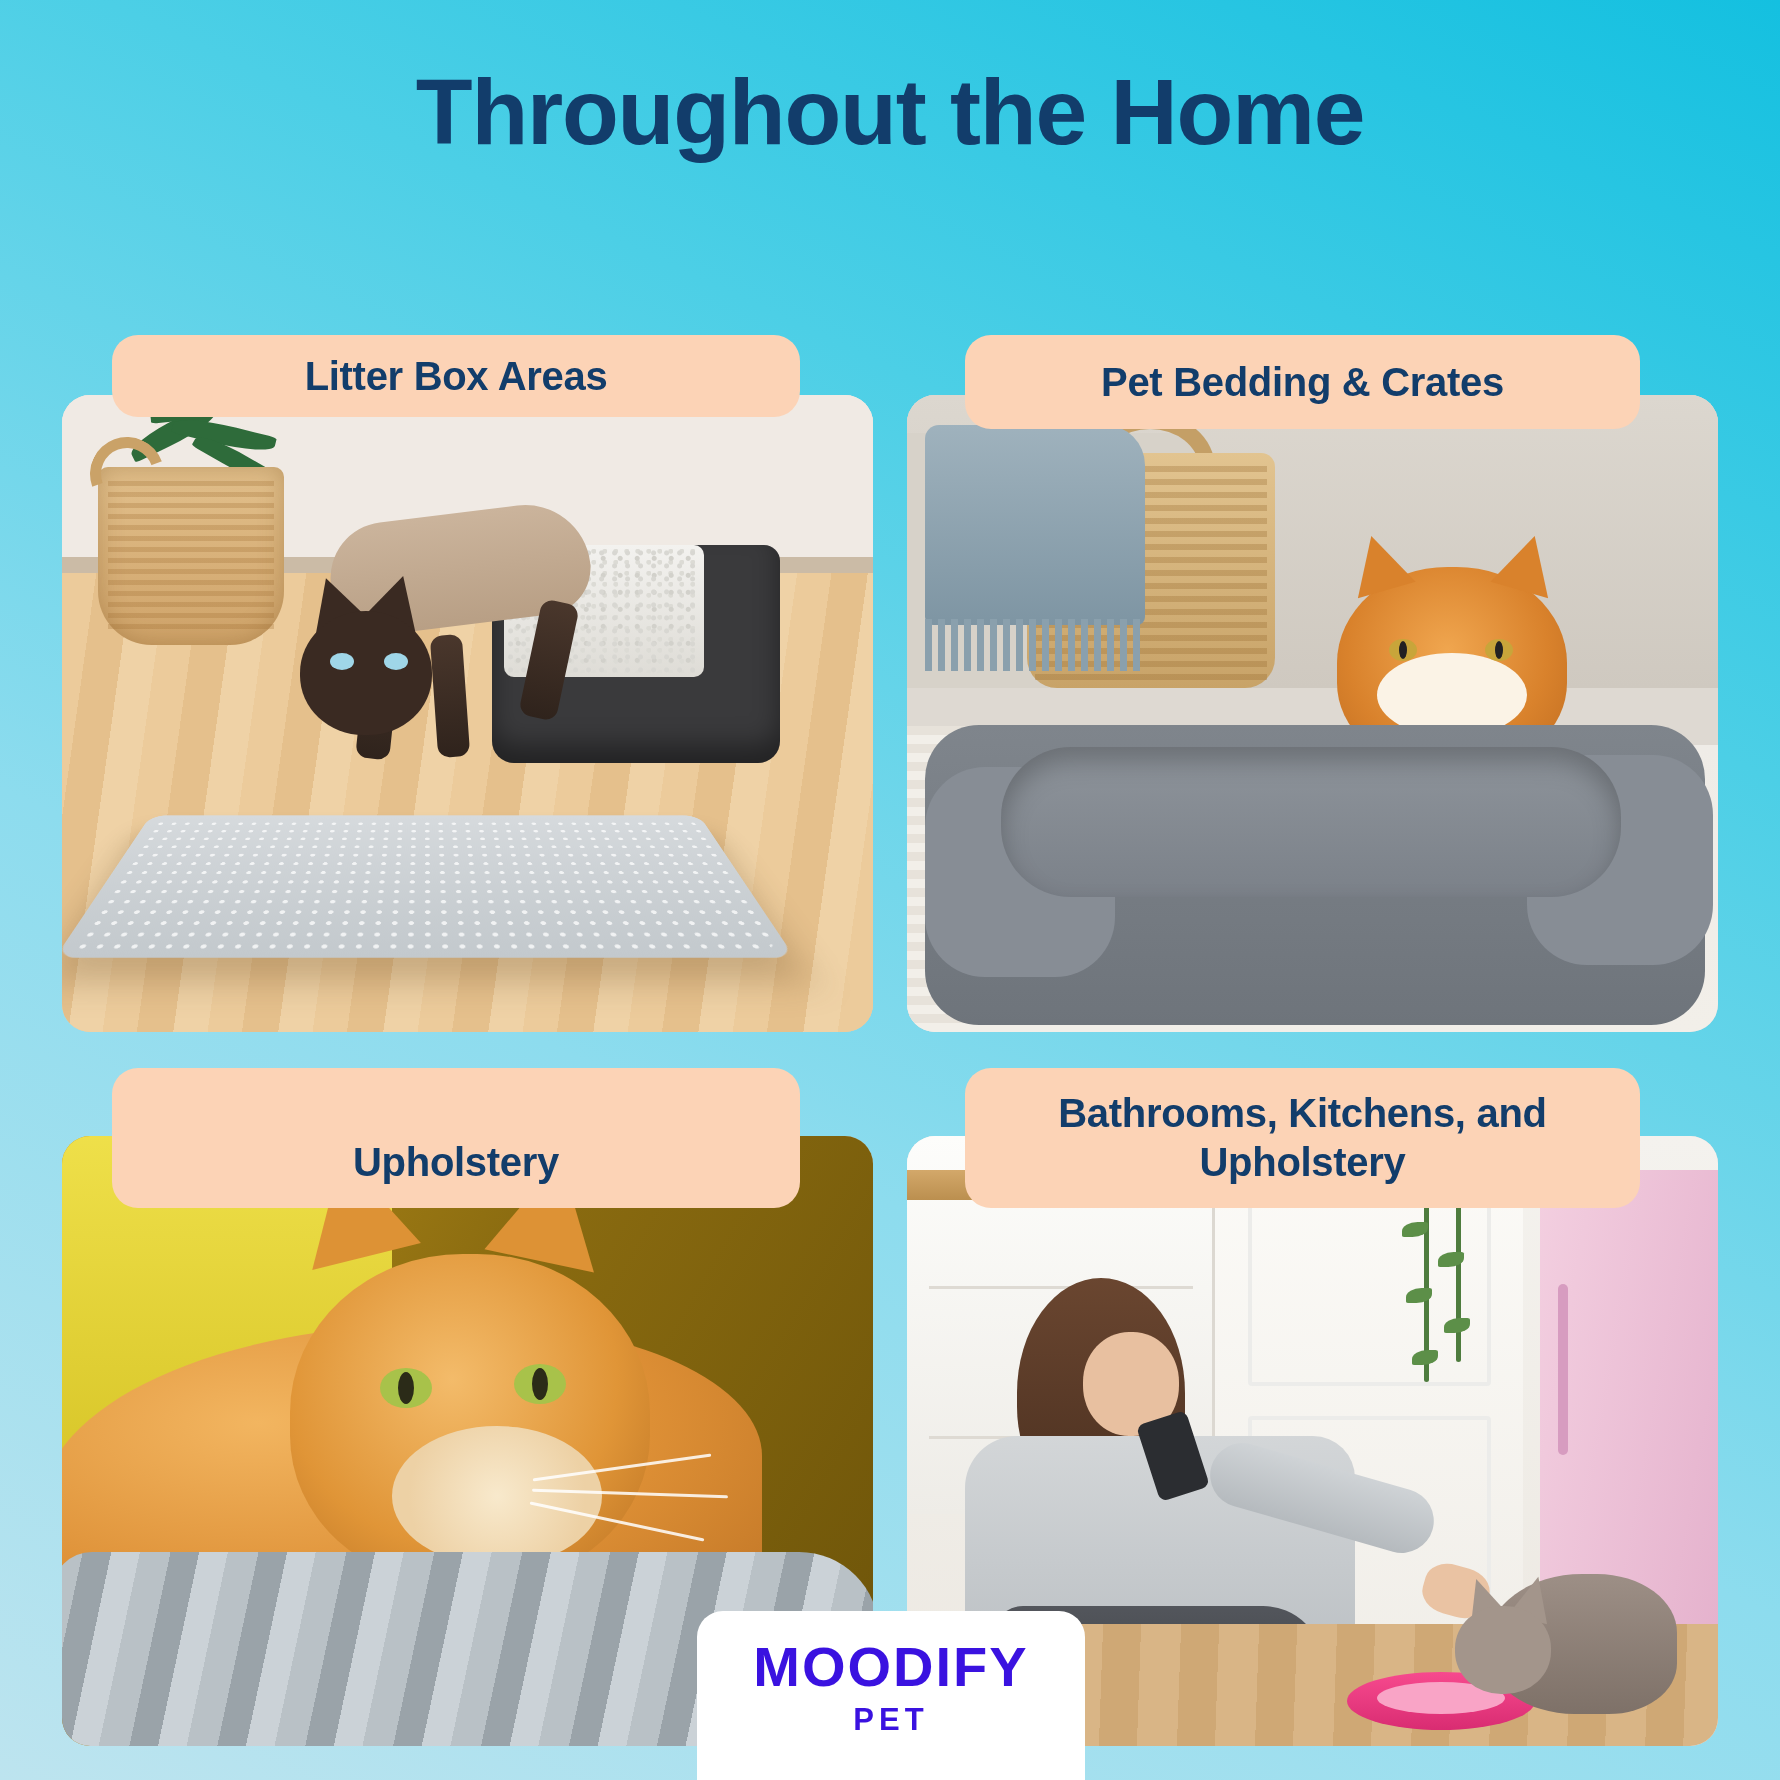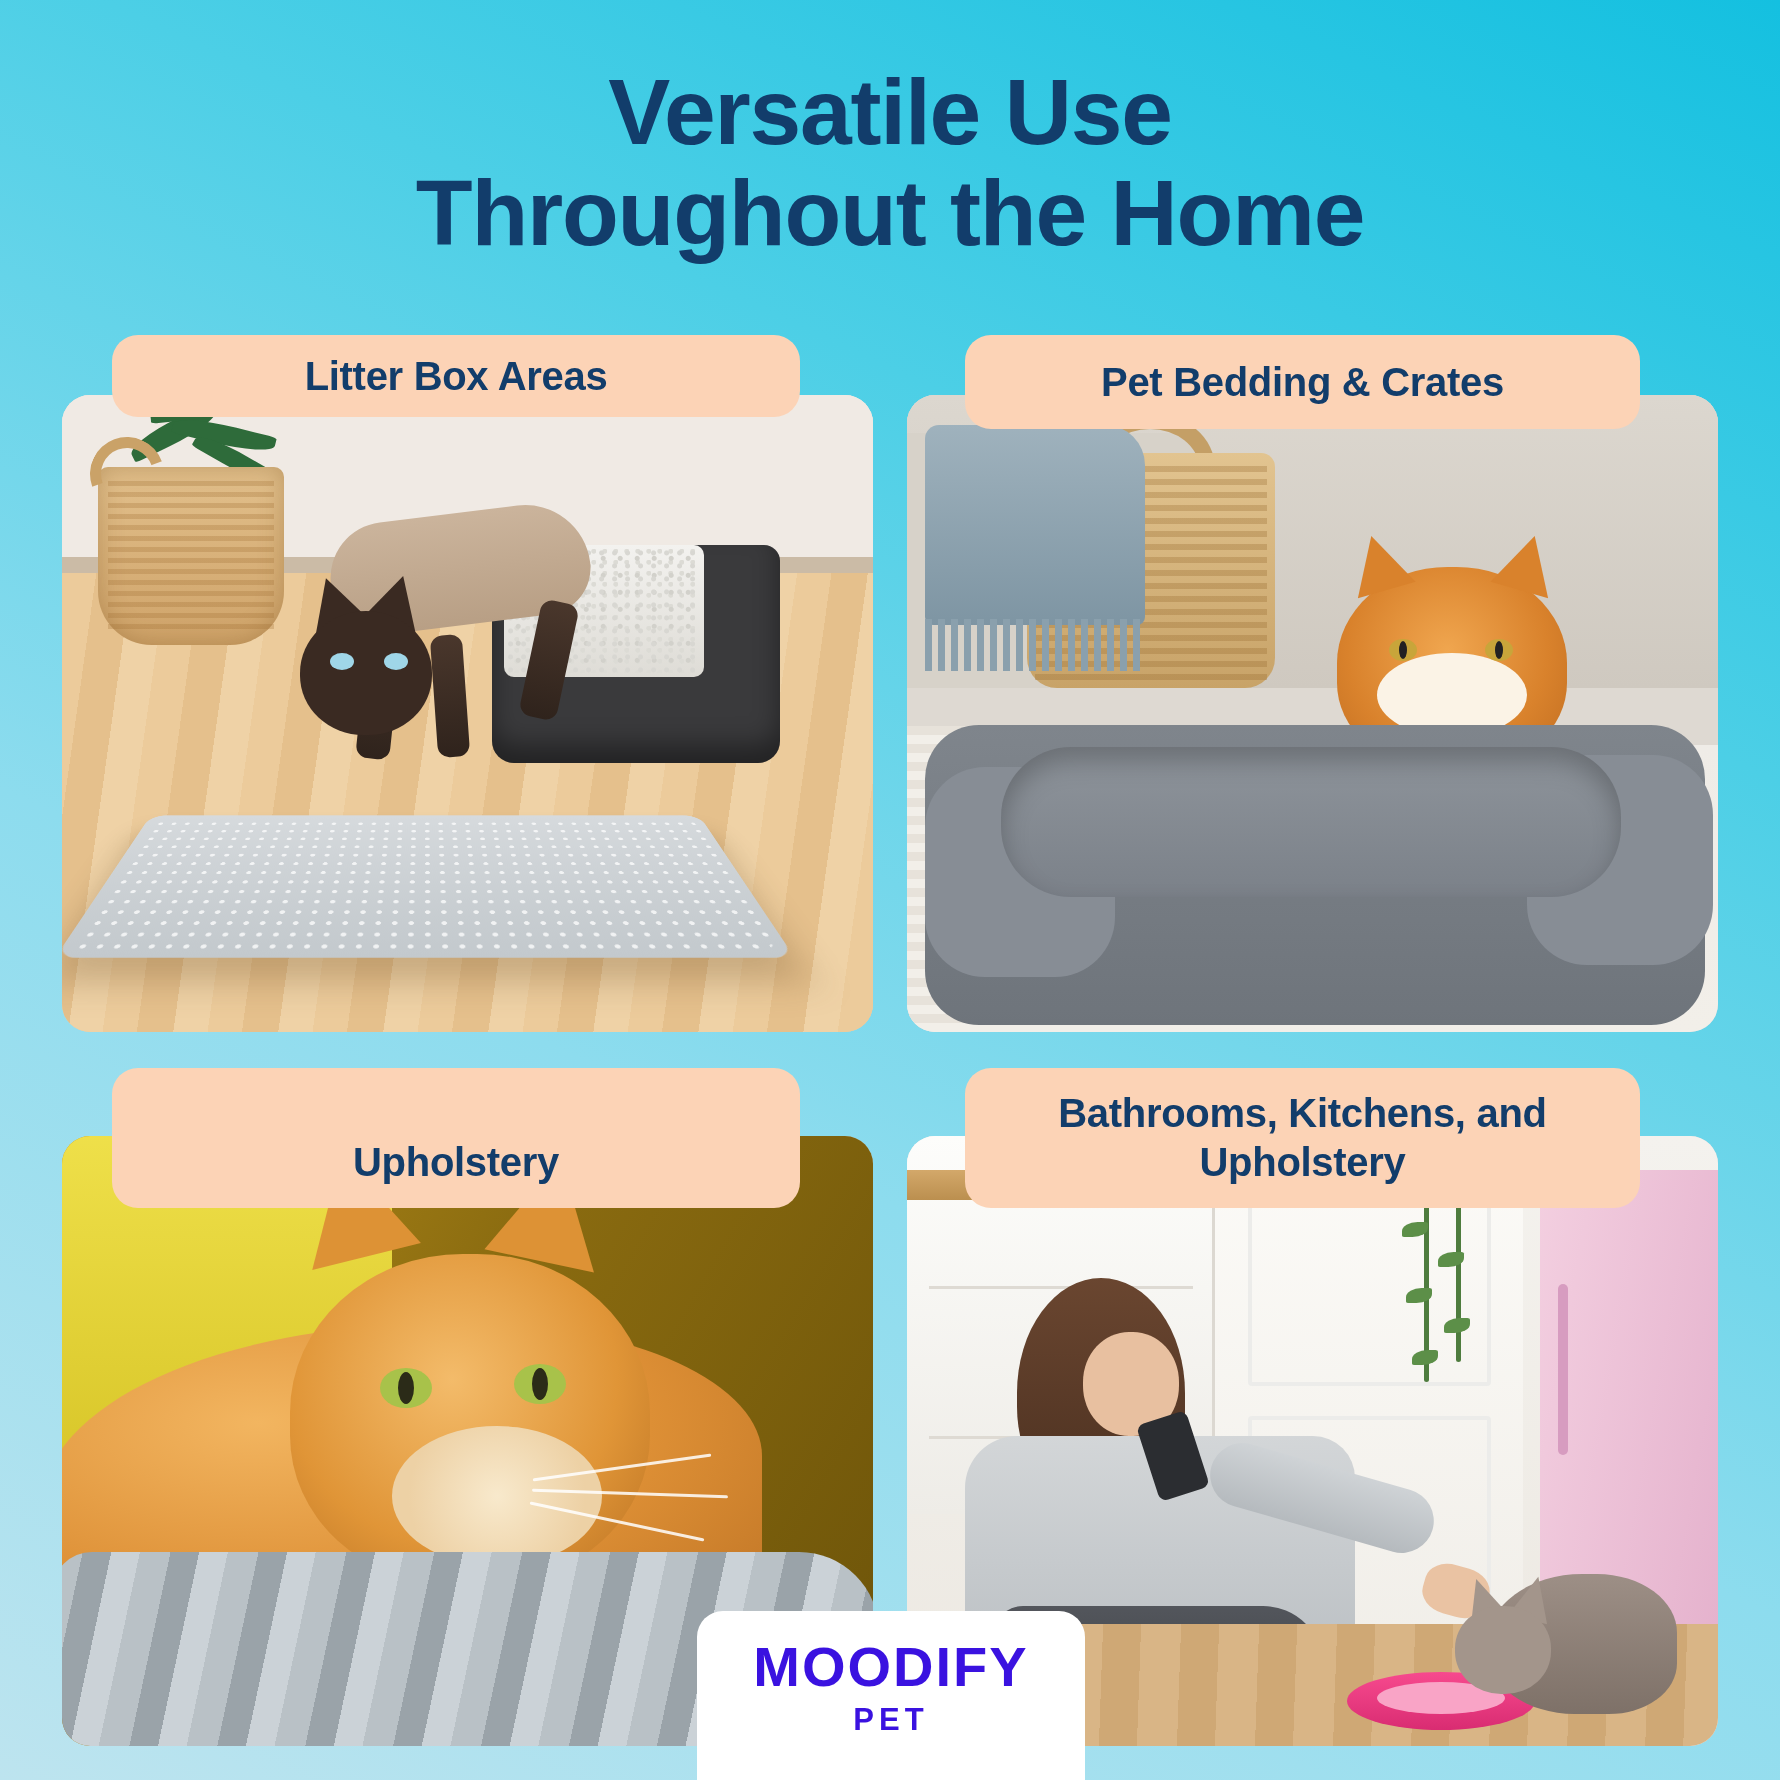--- a/index.html
+++ b/index.html
@@ -198,21 +198,20 @@
                 background:linear-gradient(#9d8f86,#7e7168); border-radius:50% 42% 36% 46%; }
   .p4 .shead  { position:absolute; left:548px; top:470px; width:96px; height:88px;
                 background:#a3958b; border-radius:48%; }
   .p4 .sear   { position:absolute; width:0;height:0;border-left:20px solid transparent;
                 border-right:20px solid transparent;border-bottom:44px solid #a3958b; }
 </style>
 </head>
 <body>
 
 <h1 class="title">
-  <span class="l1">Versatile Use</span>
   <span class="l2">Throughout the Home</span>
 </h1>
 
 <div class="card" id="card-tl">
   <div class="photo p1">
     <div class="wall"></div>
     <div class="skirt"></div>
     <div class="floor"></div>
 
     <div class="plant">

